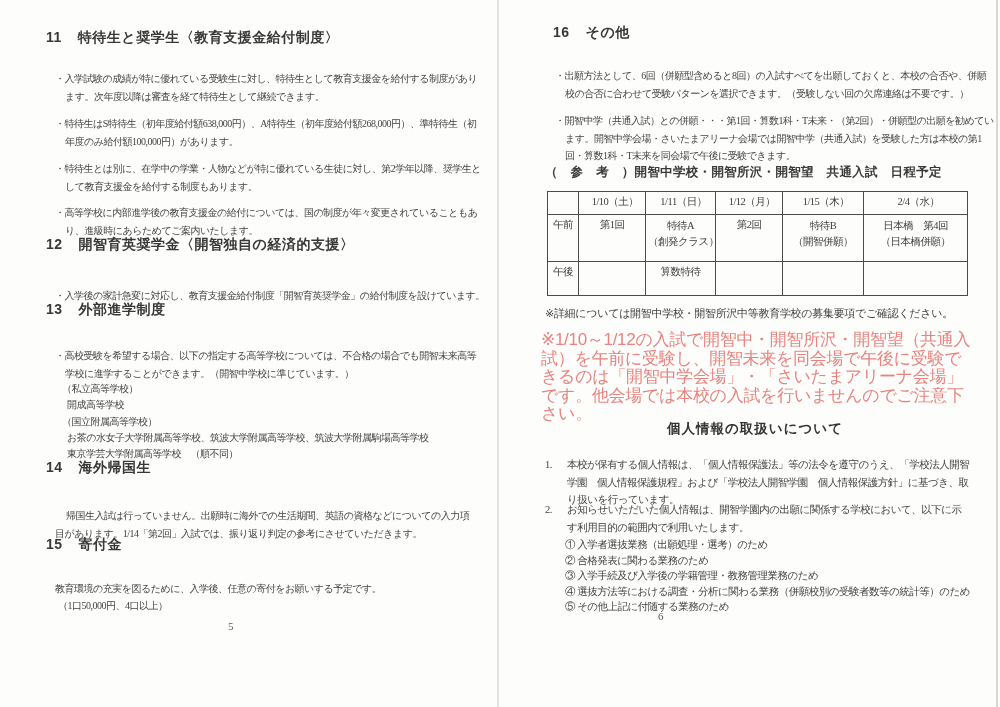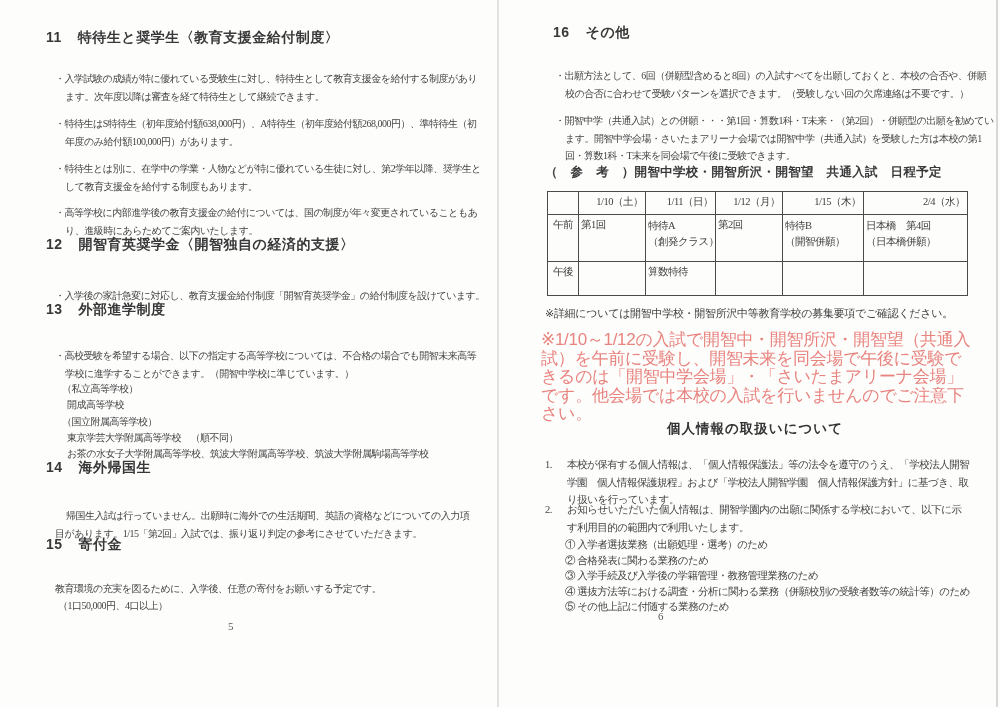--- a/index.html
+++ b/index.html
@@ -21,23 +21,23 @@
   .indent1{text-indent:11px;}
   .listline{line-height:16.3px;white-space:nowrap;}
   .listline.nm{padding-left:5px;}
   .pgnum{position:absolute;font-size:11px;color:#5a5a5a;}
   .caption{position:absolute;font-family:"Liberation Sans","DejaVu Sans",sans-serif;
     font-weight:700;font-size:12.5px;color:#3a3a3a;white-space:nowrap;letter-spacing:0.3px;}
   table.sched{position:absolute;border-collapse:collapse;table-layout:fixed;
     font-size:10.5px;color:#3e3e3e;letter-spacing:-0.5px;}
   table.sched td,table.sched th{border:1px solid #4b4b4b;vertical-align:top;
     padding:3px 2px 0 2px;font-weight:normal;}
-  table.sched th{text-align:right;padding-left:8px;height:19px;}
+  table.sched th{text-align:center;padding-left:8px;height:19px;}
   table.sched td.lbl{text-align:center;}
-  table.sched td.c{}
+  table.sched td.c{text-align:center;}
   .cell-ln{line-height:16px;white-space:nowrap;}
   .note-dark{position:absolute;font-family:"Liberation Sans","DejaVu Sans",sans-serif;
     font-size:11px;color:#3d3d3d;letter-spacing:-0.3px;white-space:nowrap;}
   .note-red{position:absolute;font-family:"Liberation Sans","DejaVu Sans",sans-serif;
     font-size:17px;color:#e8837e;line-height:18.5px;letter-spacing:-0.3px;}
   .privacy-h{position:absolute;font-family:"Liberation Sans","DejaVu Sans",sans-serif;
     font-weight:700;font-size:13.5px;color:#333;text-align:center;letter-spacing:1px;}
   .numitem{position:absolute;font-size:10.5px;line-height:17.5px;letter-spacing:-0.5px;
     padding-left:22px;}
   .numitem .inum{position:absolute;left:0;top:0;}
@@ -66,28 +66,28 @@
   <div class="blk bullet" style="left:55px;top:270px;width:432px">・入学後の家計急変に対応し、教育支援金給付制度「開智育英奨学金」の給付制度を設けています。</div>
 
   <div class="sec-h" style="left:38px;top:301px">
     <span class="hnum">13</span><span>外部進学制度</span>
   </div>
   <div class="blk bullet" style="left:55px;top:330px;width:420px">・高校受験を希望する場合、以下の指定する高等学校については、不合格の場合でも開智未来高等学校に進学することができます。（開智中学校に準じています。）</div>
   <div class="blk" style="left:62px;top:364px;width:430px">
     <div class="listline">（私立高等学校）</div>
     <div class="listline nm">開成高等学校</div>
     <div class="listline">（国立附属高等学校）</div>
+    <div class="listline nm">お茶の水女子大学附属高等学校、筑波大学附属高等学校、筑波大学附属駒場高等学校</div>
     <div class="listline nm">東京学芸大学附属高等学校　（順不同）</div>
-    <div class="listline nm">お茶の水女子大学附属高等学校、筑波大学附属高等学校、筑波大学附属駒場高等学校</div>
   </div>
 
   <div class="sec-h" style="left:38px;top:459px">
     <span class="hnum">14</span><span>海外帰国生</span>
   </div>
-  <div class="blk indent1" style="left:55px;top:490px;width:422px">帰国生入試は行っていません。出願時に海外での生活期間、英語の資格などについての入力項目があります。1/15「第2回」入試では、振り返り判定の参考にさせていただきます。</div>
+  <div class="blk indent1" style="left:55px;top:490px;width:422px">帰国生入試は行っていません。出願時に海外での生活期間、英語の資格などについての入力項目があります。1/14「第2回」入試では、振り返り判定の参考にさせていただきます。</div>
 
   <div class="sec-h" style="left:38px;top:536px">
     <span class="hnum">15</span><span>寄付金</span>
   </div>
   <div class="blk" style="left:55px;top:563px;width:430px">教育環境の充実を図るために、入学後、任意の寄付をお願いする予定です。</div>
   <div class="blk" style="left:58px;top:580px;width:430px">（1口50,000円、4口以上）</div>
 
   <div class="pgnum" style="left:228px;top:620px">5</div>
 </section>
 

